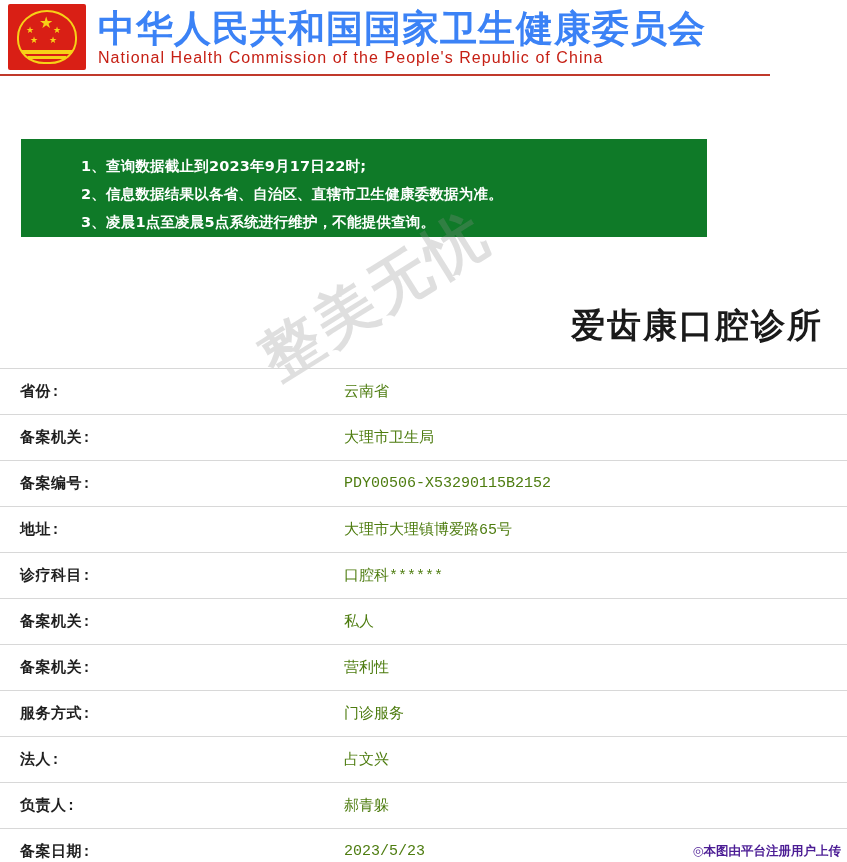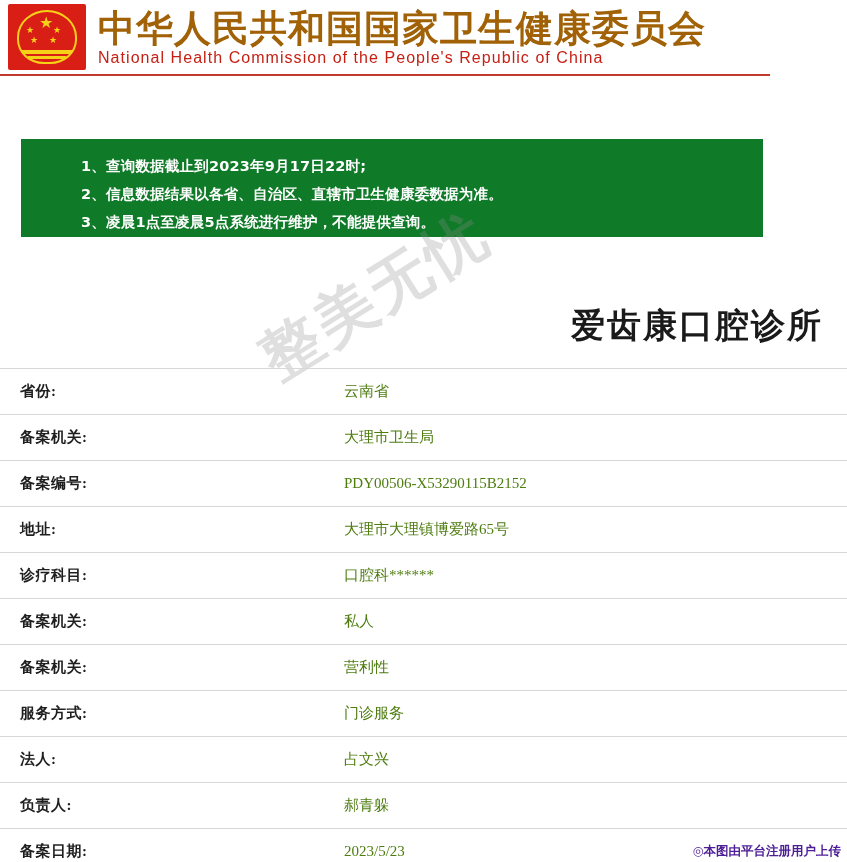--- a/index.html
+++ b/index.html
@@ -69,21 +69,21 @@
     width: 38px; height: 3px;
     background: #f7d117;
   }
   .titles {
     display: flex;
     flex-direction: column;
     justify-content: center;
     padding-left: 6px;
   }
   .title-cn {
-    color: #a16207;
+    color: #3b82f6;
     font-family: Liberation Serif, serif;
     font-weight: bold;
     font-size: 37px;
     letter-spacing: 1px;
     line-height: 42px;
     white-space: nowrap;
   }
   .title-en {
     color: #c62015;
     font-weight: normal;
@@ -91,21 +91,21 @@
     letter-spacing: 1.05px;
     line-height: 16px;
     white-space: nowrap;
   }
 
   
   .notice {
     position: absolute;
     left: 21px;
     top: 139px;
-    width: 742px;
+    width: 686px;
     height: 98px;
     background: #0f7a28;
     color: #ffffff;
     padding: 16px 18px 16px 60px;
   }
   .notice p {
     margin: 0 0 6px 0;
     font-size: 14.5px;
     line-height: 22px;
     font-family: "DejaVu Sans", "Liberation Sans", sans-serif;
@@ -134,21 +134,21 @@
     left: 0;
     top: 368px;
     width: 847px;
     border-collapse: collapse;
   }
   .info-table tr { height: 46px; }
   .info-table td {
     border-bottom: 1px solid #d8d8d8;
     font-size: 15px;
     color: #1f1f1f;
-    font-family: Liberation Serif, serif;
+    font-family: Liberation Mono, monospace;
     vertical-align: middle;
     padding: 0;
   }
   .info-table td.label {
     width: 320px;
     padding-left: 20px;
     font-weight: bold;
     letter-spacing: 0.5px;
   }
   .info-table td.value {

